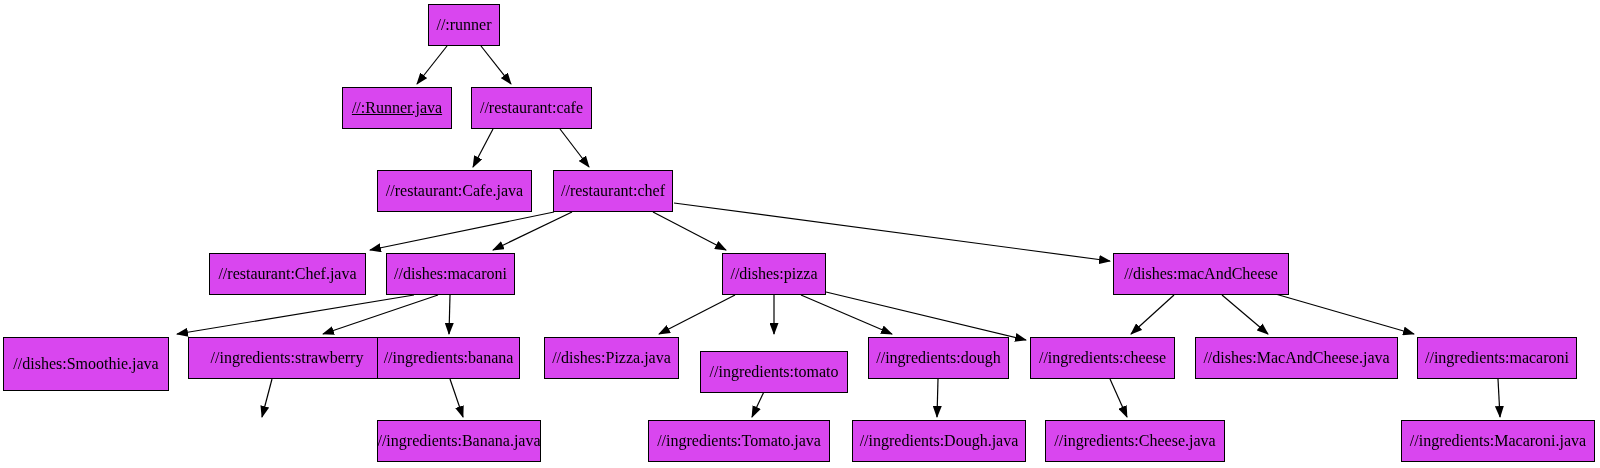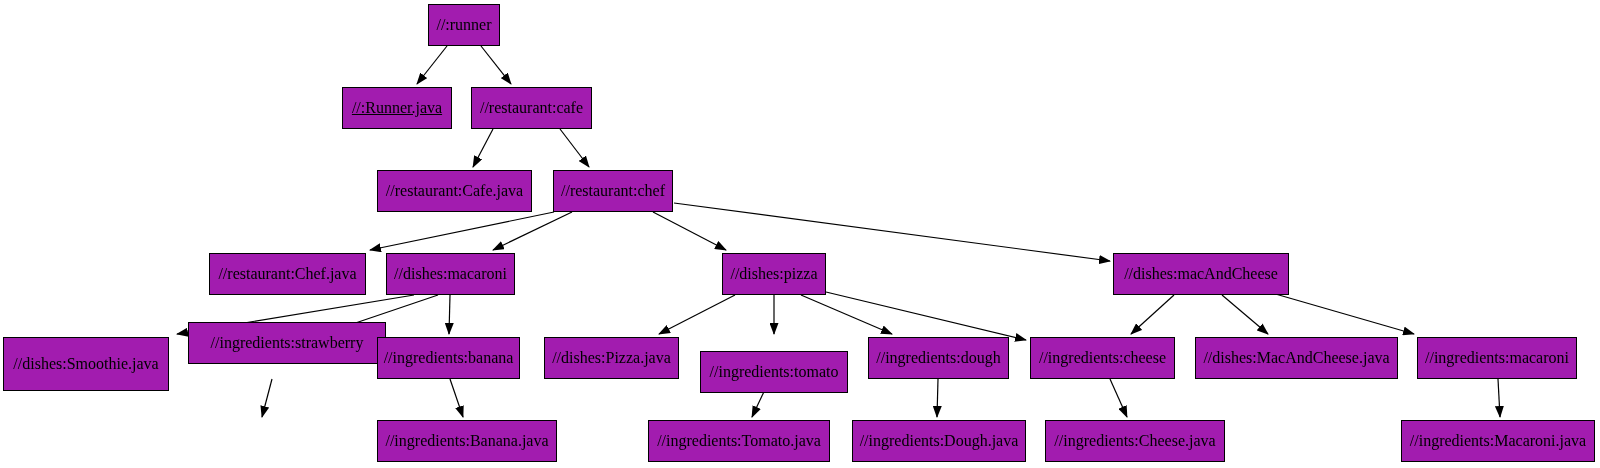--- a/index.html
+++ b/index.html
@@ -27,21 +27,21 @@
     position: absolute;
     left: 0;
     top: 0;
     width: 1600px;
     height: 468px;
   }
   .graph-node {
     position: absolute;
     box-sizing: border-box;
     border: 1px solid #000000;
-    background: #a21caf;
+    background: #d946ef;
     color: #000000;
     font-size: 16px;
     text-align: center;
     white-space: nowrap;
     display: flex;
     align-items: center;
     justify-content: center;
     overflow: visible;
   }
   .edge-line {
@@ -91,27 +91,27 @@
       <div class="graph-node" style="left: 428px; top: 4px; width: 72px; height: 42px;">//:runner</div>
       <div class="graph-node" style="left: 342px; top: 87px; width: 110px; height: 42px; text-decoration: underline;">//:Runner.java</div>
       <div class="graph-node" style="left: 471px; top: 87px; width: 121px; height: 42px;">//restaurant:cafe</div>
       <div class="graph-node" style="left: 377px; top: 170px; width: 155px; height: 42px;">//restaurant:Cafe.java</div>
       <div class="graph-node" style="left: 553px; top: 170px; width: 120px; height: 42px;">//restaurant:chef</div>
       <div class="graph-node" style="left: 209px; top: 253px; width: 157px; height: 42px;">//restaurant:Chef.java</div>
       <div class="graph-node" style="left: 386px; top: 253px; width: 129px; height: 42px;">//dishes:macaroni</div>
       <div class="graph-node" style="left: 722px; top: 253px; width: 104px; height: 42px;">//dishes:pizza</div>
       <div class="graph-node" style="left: 1113px; top: 253px; width: 176px; height: 42px;">//dishes:macAndCheese</div>
       <div class="graph-node" style="left: 3px; top: 337px; width: 166px; height: 54px;">//dishes:Smoothie.java</div>
-      <div class="graph-node" style="left: 188px; top: 322px; width: 198px; height: 42px;">//ingredients:strawberry</div>
+      <div class="graph-node" style="left: 188px; top: 337px; width: 198px; height: 42px;">//ingredients:strawberry</div>
       <div class="graph-node" style="left: 377px; top: 337px; width: 143px; height: 42px;">//ingredients:banana</div>
       <div class="graph-node" style="left: 544px; top: 337px; width: 135px; height: 42px;">//dishes:Pizza.java</div>
       <div class="graph-node" style="left: 700px; top: 337px; width: 148px; height: 42px; margin-top: 14px;">//ingredients:tomato</div>
       <div class="graph-node" style="left: 1030px; top: 337px; width: 145px; height: 42px;">//ingredients:cheese</div>
       <div class="graph-node" style="left: 868px; top: 337px; width: 141px; height: 42px;">//ingredients:dough</div>
       <div class="graph-node" style="left: 1195px; top: 337px; width: 203px; height: 42px;">//dishes:MacAndCheese.java</div>
       <div class="graph-node" style="left: 1417px; top: 337px; width: 160px; height: 42px;">//ingredients:macaroni</div>
-      <div class="graph-node" style="left: 377px; top: 420px; width: 180px; height: 42px;">//ingredients:Banana.java</div>
+      <div class="graph-node" style="left: 377px; top: 420px; width: 164px; height: 42px;">//ingredients:Banana.java</div>
       <div class="graph-node" style="left: 648px; top: 420px; width: 182px; height: 42px;">//ingredients:Tomato.java</div>
       <div class="graph-node" style="left: 852px; top: 420px; width: 174px; height: 42px;">//ingredients:Dough.java</div>
       <div class="graph-node" style="left: 1045px; top: 420px; width: 180px; height: 42px;">//ingredients:Cheese.java</div>
       <div class="graph-node" style="left: 1401px; top: 420px; width: 194px; height: 42px;">//ingredients:Macaroni.java</div>
     </div>
 </div>
 
 </body></html>

